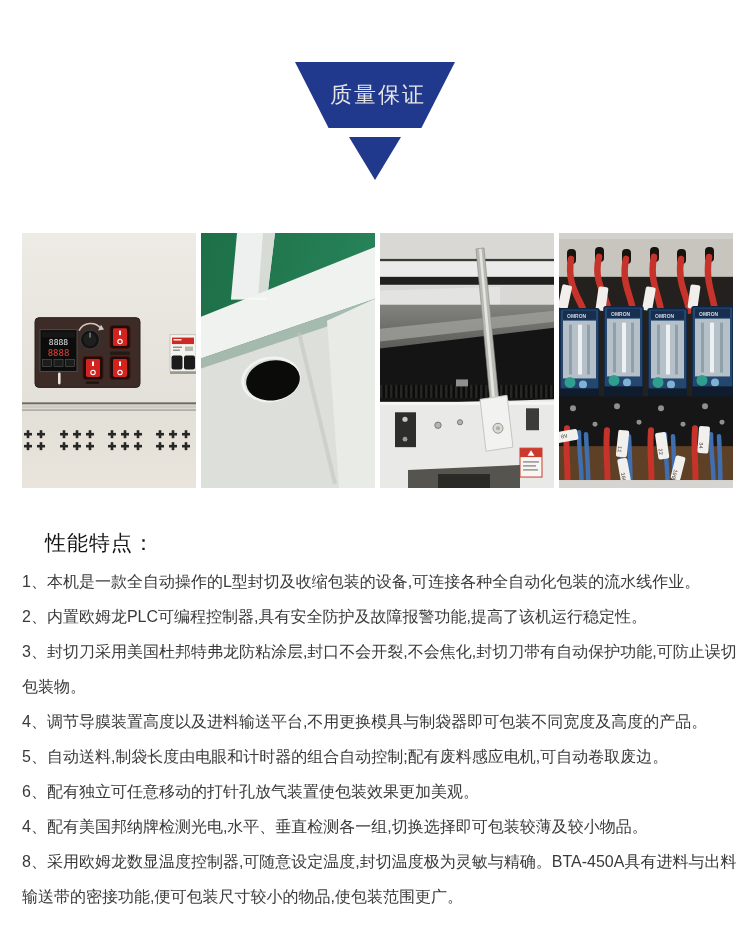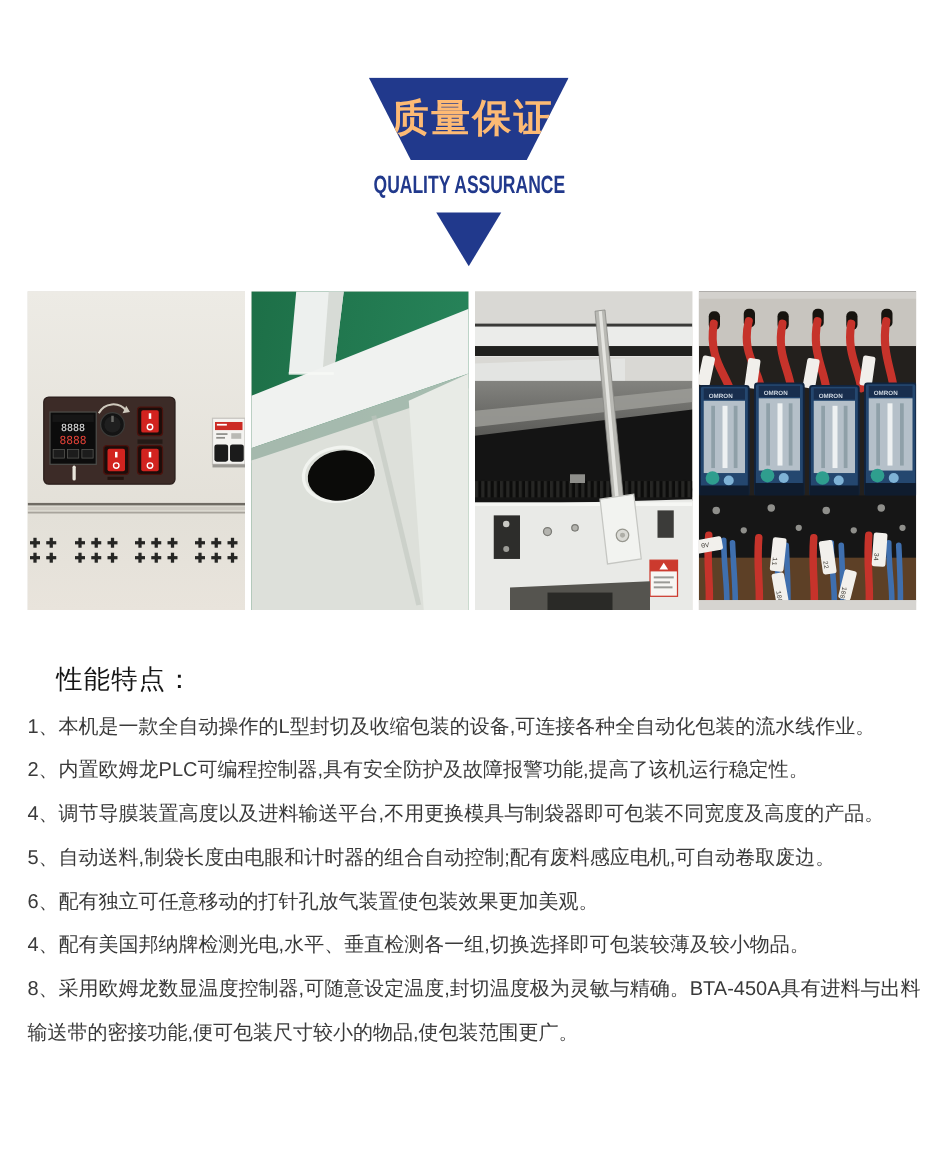--- a/index.html
+++ b/index.html
@@ -10,21 +10,21 @@
   }
   
   .banner{position:absolute;top:0;left:0;width:750px;}
   .trapezoid{
     width:160px;height:66px;margin:62px auto 0;
     background:#21398c;
     clip-path:polygon(0 0,100% 0,79% 100%,21% 100%);
     display:flex;align-items:center;justify-content:center;
   }
   .trapezoid .cn{
-    color:#fdba74;font-size:31px;font-weight:bold;letter-spacing:2px;
+    color:#e5e5e5;font-size:22px;font-weight:normal;letter-spacing:2px;
     padding-left:6px;white-space:nowrap;
   }
   .qa-row{text-align:center;margin-top:9px;height:24px;}
   .qa{
     display:inline-block;color:#21398c;font-weight:bold;font-size:20px;
     letter-spacing:0px;transform:scaleX(0.70);transform-origin:center;
     white-space:nowrap;
   }
   .down-triangle{
     width:0;height:0;margin:9px auto 0;
@@ -48,23 +48,20 @@
     font-size:16px;color:#3a3a3a;
   }
   .features p{margin:0;line-height:35px;word-break:break-all;}
 </style>
 </head>
 <body>
 
 <div class="banner">
   <div class="trapezoid">
     <span class="cn">质量保证</span>
-  </div>
-  <div class="qa-row">
-    <span class="qa">QUALITY ASSURANCE</span>
   </div>
   <div class="down-triangle"></div>
 </div>
 
 <div class="photos">
 
   <div class="photo">
     <svg viewBox="0 0 174 256" preserveAspectRatio="none">
       <defs>
         <linearGradient id="g1" x1="0" y1="0" x2="0" y2="1">
@@ -397,18 +394,19 @@
       <rect y="248" width="174" height="8" fill="#d6d4d0"></rect>
     </svg>
   </div>
 </div>
 
 <h2 class="section-heading">性能特点：</h2>
 
 <div class="features">
   <p>1、本机是一款全自动操作的L型封切及收缩包装的设备,可连接各种全自动化包装的流水线作业。</p>
   <p>2、内置欧姆龙PLC可编程控制器,具有安全防护及故障报警功能,提高了该机运行稳定性。</p>
+  <p>3、封切刀采用美国杜邦特弗龙防粘涂层,封口不会开裂,不会焦化,封切刀带有自动保护功能,可防止误切包装物。</p>
   <p>4、调节导膜装置高度以及进料输送平台,不用更换模具与制袋器即可包装不同宽度及高度的产品。</p>
   <p>5、自动送料,制袋长度由电眼和计时器的组合自动控制;配有废料感应电机,可自动卷取废边。</p>
   <p>6、配有独立可任意移动的打针孔放气装置使包装效果更加美观。</p>
   <p>4、配有美国邦纳牌检测光电,水平、垂直检测各一组,切换选择即可包装较薄及较小物品。</p>
   <p>8、采用欧姆龙数显温度控制器,可随意设定温度,封切温度极为灵敏与精确。BTA-450A具有进料与出料输送带的密接功能,便可包装尺寸较小的物品,使包装范围更广。</p>
 </div>
 
 </body></html>

